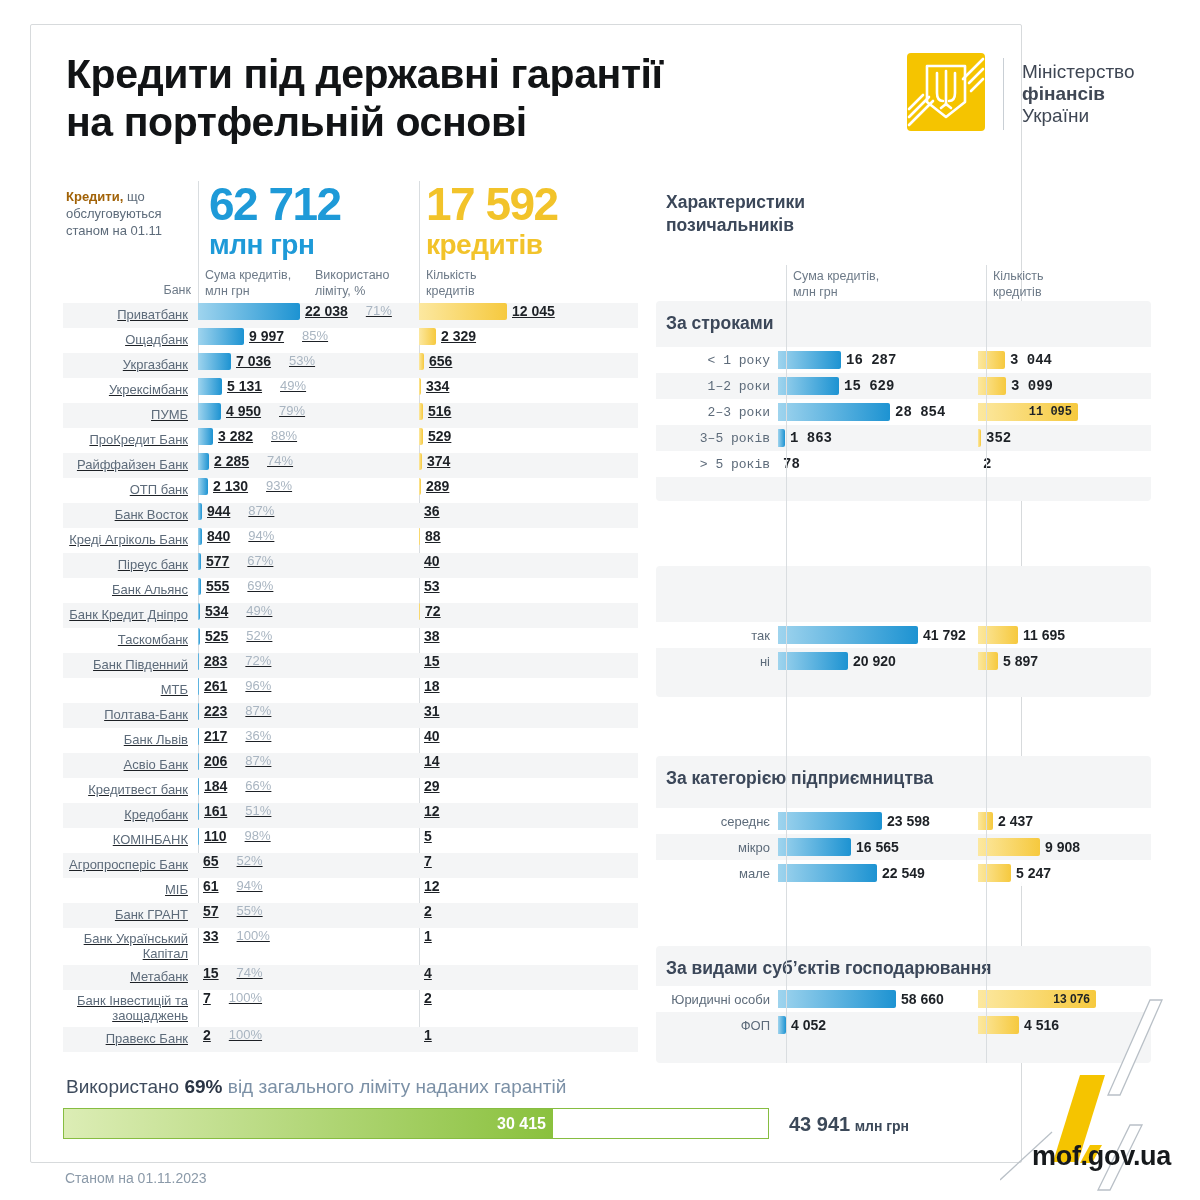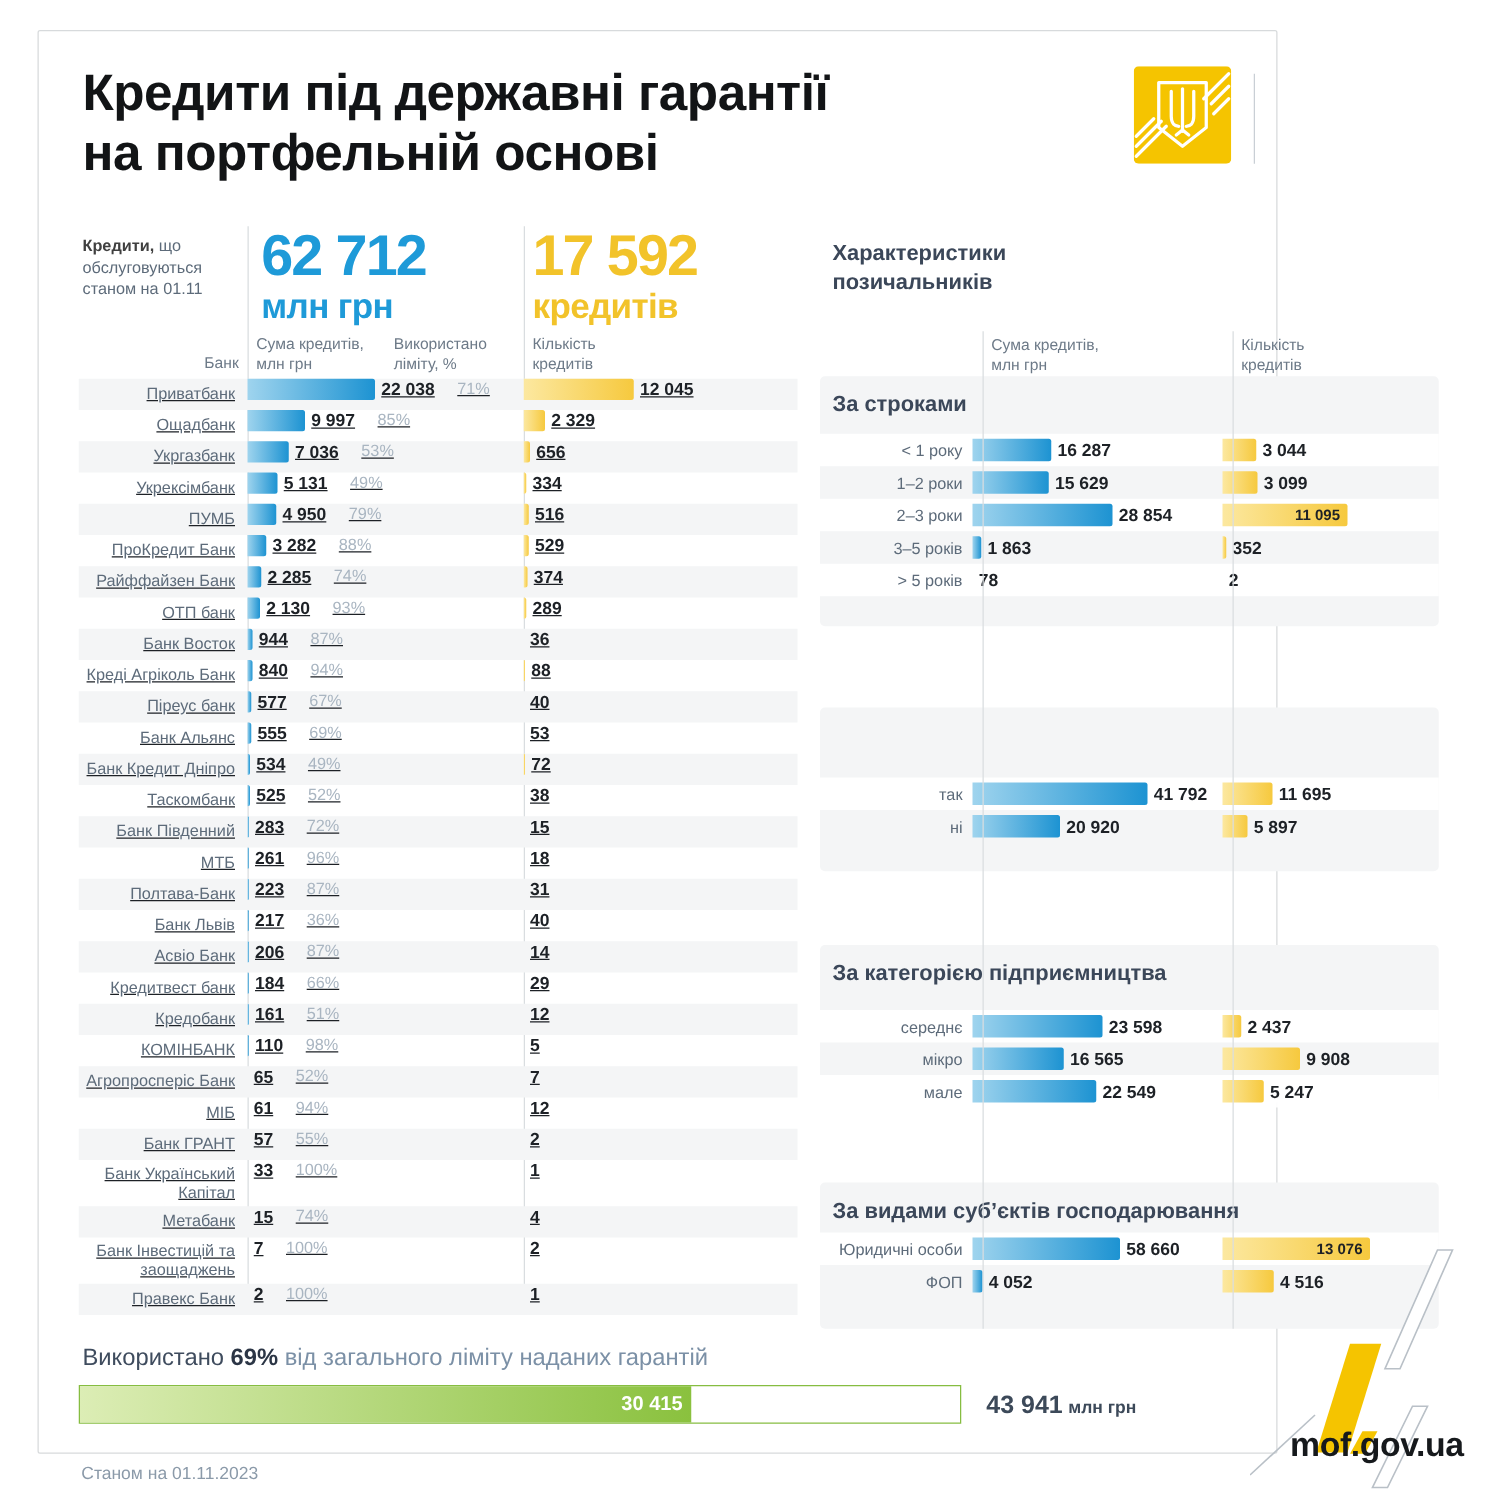--- a/index.html
+++ b/index.html
@@ -15,21 +15,21 @@
   .logo-div{width:1px;height:72px;background:#c9cfd5;margin:0 18px 0 18px;}
   .logo-text{font-size:19px;line-height:22px;color:#3f4754;}
   .logo-text .b{font-weight:bold;}
   .logo-text span{display:block;}
 
   
   .vline{position:absolute;width:1px;background:#d9dde0;z-index:2;}
 
   
   .intro{position:absolute;left:35px;top:164px;width:142px;font-size:13px;line-height:1.3;color:#5d6b7a;}
-  .intro .b{font-weight:bold;color:#404040;text-align:center;}
+  .intro .b{font-weight:bold;color:#a16207;text-align:center;}
   .bignum{position:absolute;top:156px;font-weight:bold;line-height:1;}
   .bignum .num{font-size:46px;letter-spacing:-1.5px;display:block;}
   .bignum .unit{font-size:28px;letter-spacing:-0.5px;display:block;margin-top:4px;}
   .bignum.blue{left:178px;color:#1e9ad8;}
   .bignum.gold{left:395px;color:#f2c32a;}
 
   .colhead{position:absolute;font-size:12.5px;line-height:1.3;color:#6d7a88;}
 
   
   .banks{position:absolute;left:32px;top:278px;width:575px;z-index:3;text-decoration:underline;}
@@ -107,20 +107,25 @@
             <path d="M2,56 L16,42"></path>
               <path d="M2,64 L22,44"></path>
               <path d="M2,72 L26,48"></path>
             <path d="M62,30 L76,16"></path>
               <path d="M56,26 L76,6"></path>
               <path d="M64,38 L76,26"></path>
           </g>
         </svg>
       </span>
       <span class="logo-div"></span>
+      <span class="logo-text">
+        <span>Міністерство</span>
+        <span class="b">фінансів</span>
+        <span>України</span>
+      </span>
     </div>
 
     <div class="vline" style="left:167px;top:156px;height:869px;"></div>
     <div class="vline" style="left:388px;top:156px;height:869px;"></div>
 
     <div class="intro"><span class="b">Кредити,</span> <span>що обслуговуються станом на 01.11</span></div>
 
     <div class="bignum blue">
       <span class="num">62 712</span>
       <span class="unit">млн грн</span>
@@ -488,21 +493,21 @@
 
     <div class="r-heading"><span>Характеристики</span><br><span>позичальників</span></div>
     <div class="colhead" style="left:762px;top:243px;"><span>Сума кредитів,</span><br><span>млн грн</span></div>
     <div class="colhead" style="left:962px;top:243px;"><span>Кількість</span><br><span>кредитів</span></div>
 
     <div class="vline" style="left:755px;top:240px;height:798px;"></div>
     <div class="vline" style="left:955px;top:240px;height:798px;"></div>
 
     <div class="panel" style="top:276px;height:200px;">
       <div class="p-title">За строками</div>
-      <div class="m-rows" style="top:46px;">
+      <div class="m-rows" style="top:46px;font-family:Liberation Mono, monospace;">
           <div class="m-row stripe">
       <div class="m-label">&lt; 1 року</div>
       <div class="m-sumzone">
         <div class="m-bar blue" style="width:63px"></div>
         <span class="m-val">16 287</span>
       </div>
       <div class="m-countzone">
               <div class="m-bar yellow" style="width:27px"></div>
          <span class="m-val">3 044</span>
             </div>

